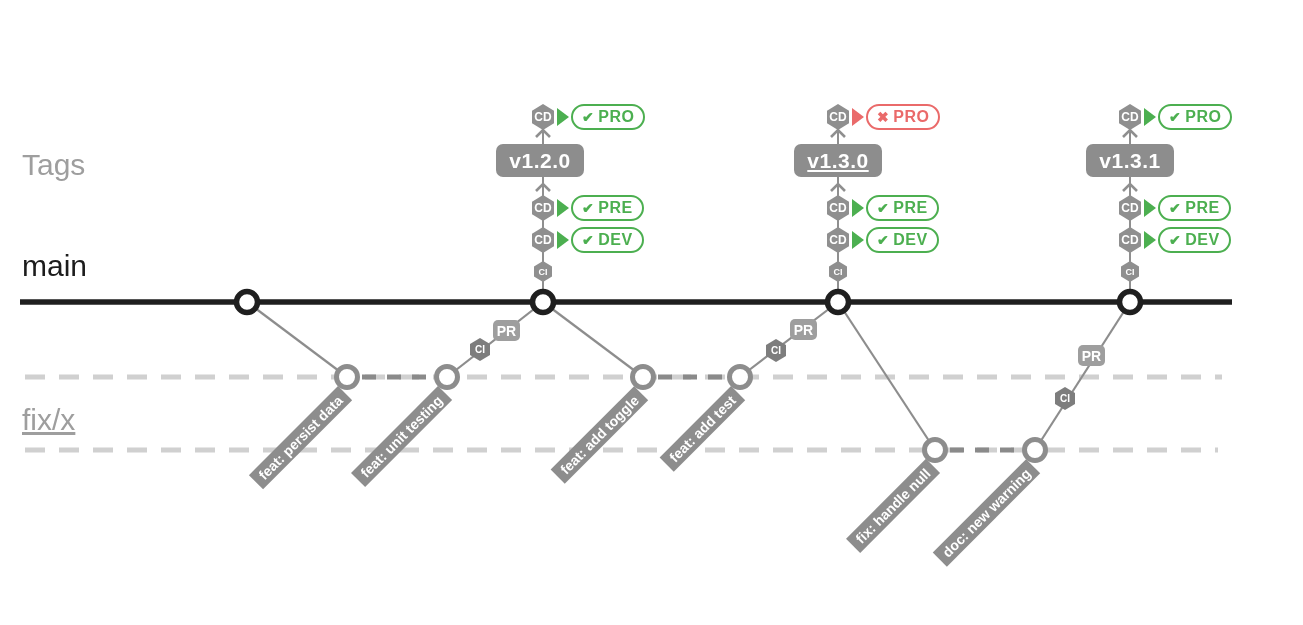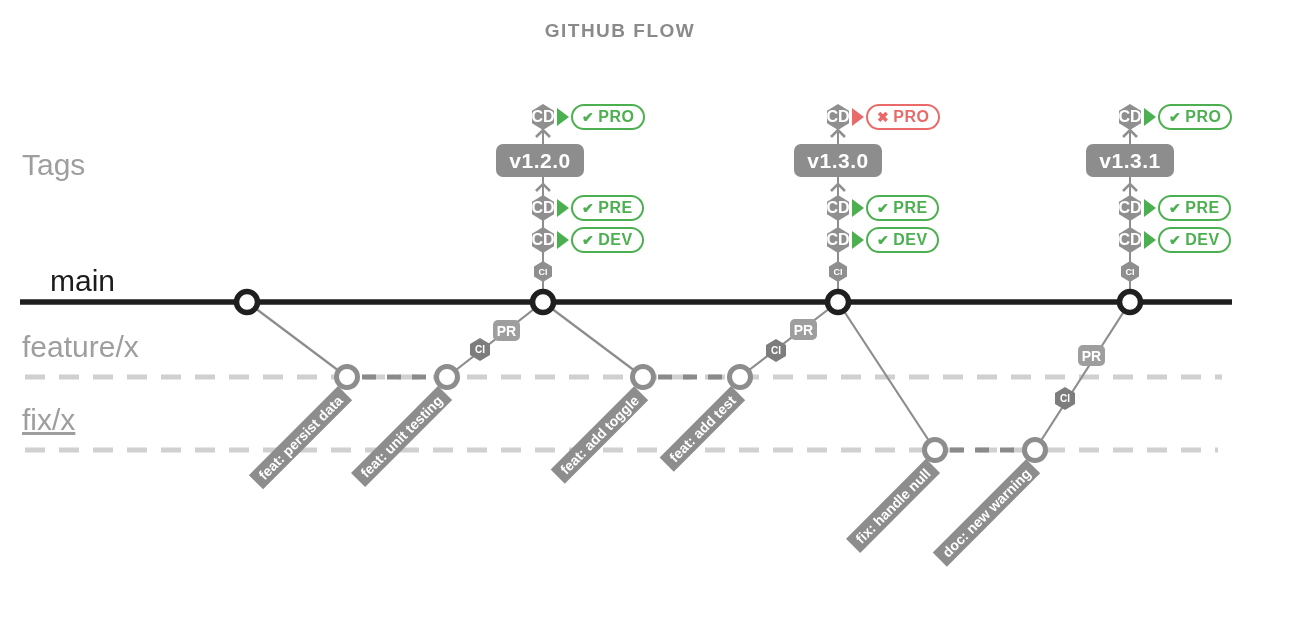--- a/index.html
+++ b/index.html
@@ -14,21 +14,21 @@
     font-size:19px;font-weight:700;letter-spacing:1.5px;color:#8a8a8a;
   }
   .lane-label{left:22px;font-size:30px;color:#9e9e9e;}
   .lane-label.main{color:#1c1c1c;}
   
   .hex{
     display:flex;align-items:center;justify-content:center;
     clip-path:polygon(50% 0,100% 26%,100% 74%,50% 100%,0 74%,0 26%);
     background:#8f8f8f;color:#fff;font-weight:700;
   }
-  .hex.cd{width:22px;height:26px;font-size:16px;}
+  .hex.cd{width:22px;height:26px;font-size:12px;}
   .hex.ci-chain{width:18px;height:21px;font-size:9px;}
   .hex.ci-merge{width:20px;height:23px;font-size:10px;background:#7d7d7d;}
   .pr-badge{
     width:27px;height:21px;border-radius:5px;background:#9e9e9e;
     color:#fff;font-weight:700;font-size:14px;
     display:flex;align-items:center;justify-content:center;
   }
   .tag{
     width:88px;height:33px;border-radius:7px;background:#8d8d8d;
     color:#fff;font-weight:700;font-size:21px;
@@ -103,24 +103,22 @@
       <circle cx="447" cy="377" r="10.5"></circle>
       <circle cx="643" cy="377" r="10.5"></circle>
       <circle cx="740" cy="377" r="10.5"></circle>
     </g>
     <g fill="#ffffff" stroke="#8d8d8d" stroke-width="5">
       <circle cx="935" cy="450" r="10.5"></circle>
       <circle cx="1035" cy="450" r="10.5"></circle>
     </g>
   </svg>
 
-  <div class="abs title">GITHUB FLOW</div>
   <div class="abs lane-label" style="top:148px;">Tags</div>
-  <div class="abs lane-label main" style="top:264px;margin-left:28px;">main</div>
-  <div class="abs lane-label" style="top:330px;">feature/x</div>
+  <div class="abs lane-label main" style="top:249px;">main</div>
   <div class="abs lane-label" style="top:403px;text-decoration:underline;">fix/x</div>
 
   <div class="abs tag" style="left:496px;top:144px;">v1.2.0</div>
   <div class="abs hex ci-chain" style="left:534px;top:261px;">CI</div>
   <div class="abs hex cd" style="left:532px;top:227px;">CD</div>
   <div class="abs tri pass" style="left:557px;top:231px;"></div>
   <div class="abs pill pass" style="left:571px;top:227px;">
     <span class="ic">✔</span>
     <span>DEV</span>
   </div>
@@ -130,21 +128,21 @@
     <span class="ic">✔</span>
     <span>PRE</span>
   </div>
   <div class="abs hex cd" style="left:532px;top:104px;">CD</div>
   <div class="abs tri pass" style="left:557px;top:108px;"></div>
   <div class="abs pill pass" style="left:571px;top:104px;">
     <span class="ic">✔</span>
     <span>PRO</span>
   </div>
 
-  <div class="abs tag" style="left:794px;top:144px;">v1.3.0</div>
+  <div class="abs tag" style="left:794px;top:144px;text-decoration:underline;">v1.3.0</div>
   <div class="abs hex ci-chain" style="left:829px;top:261px;">CI</div>
   <div class="abs hex cd" style="left:827px;top:227px;">CD</div>
   <div class="abs tri pass" style="left:852px;top:231px;"></div>
   <div class="abs pill pass" style="left:866px;top:227px;">
     <span class="ic">✔</span>
     <span>DEV</span>
   </div>
   <div class="abs hex cd" style="left:827px;top:195px;">CD</div>
   <div class="abs tri pass" style="left:852px;top:199px;"></div>
   <div class="abs pill pass" style="left:866px;top:195px;">

